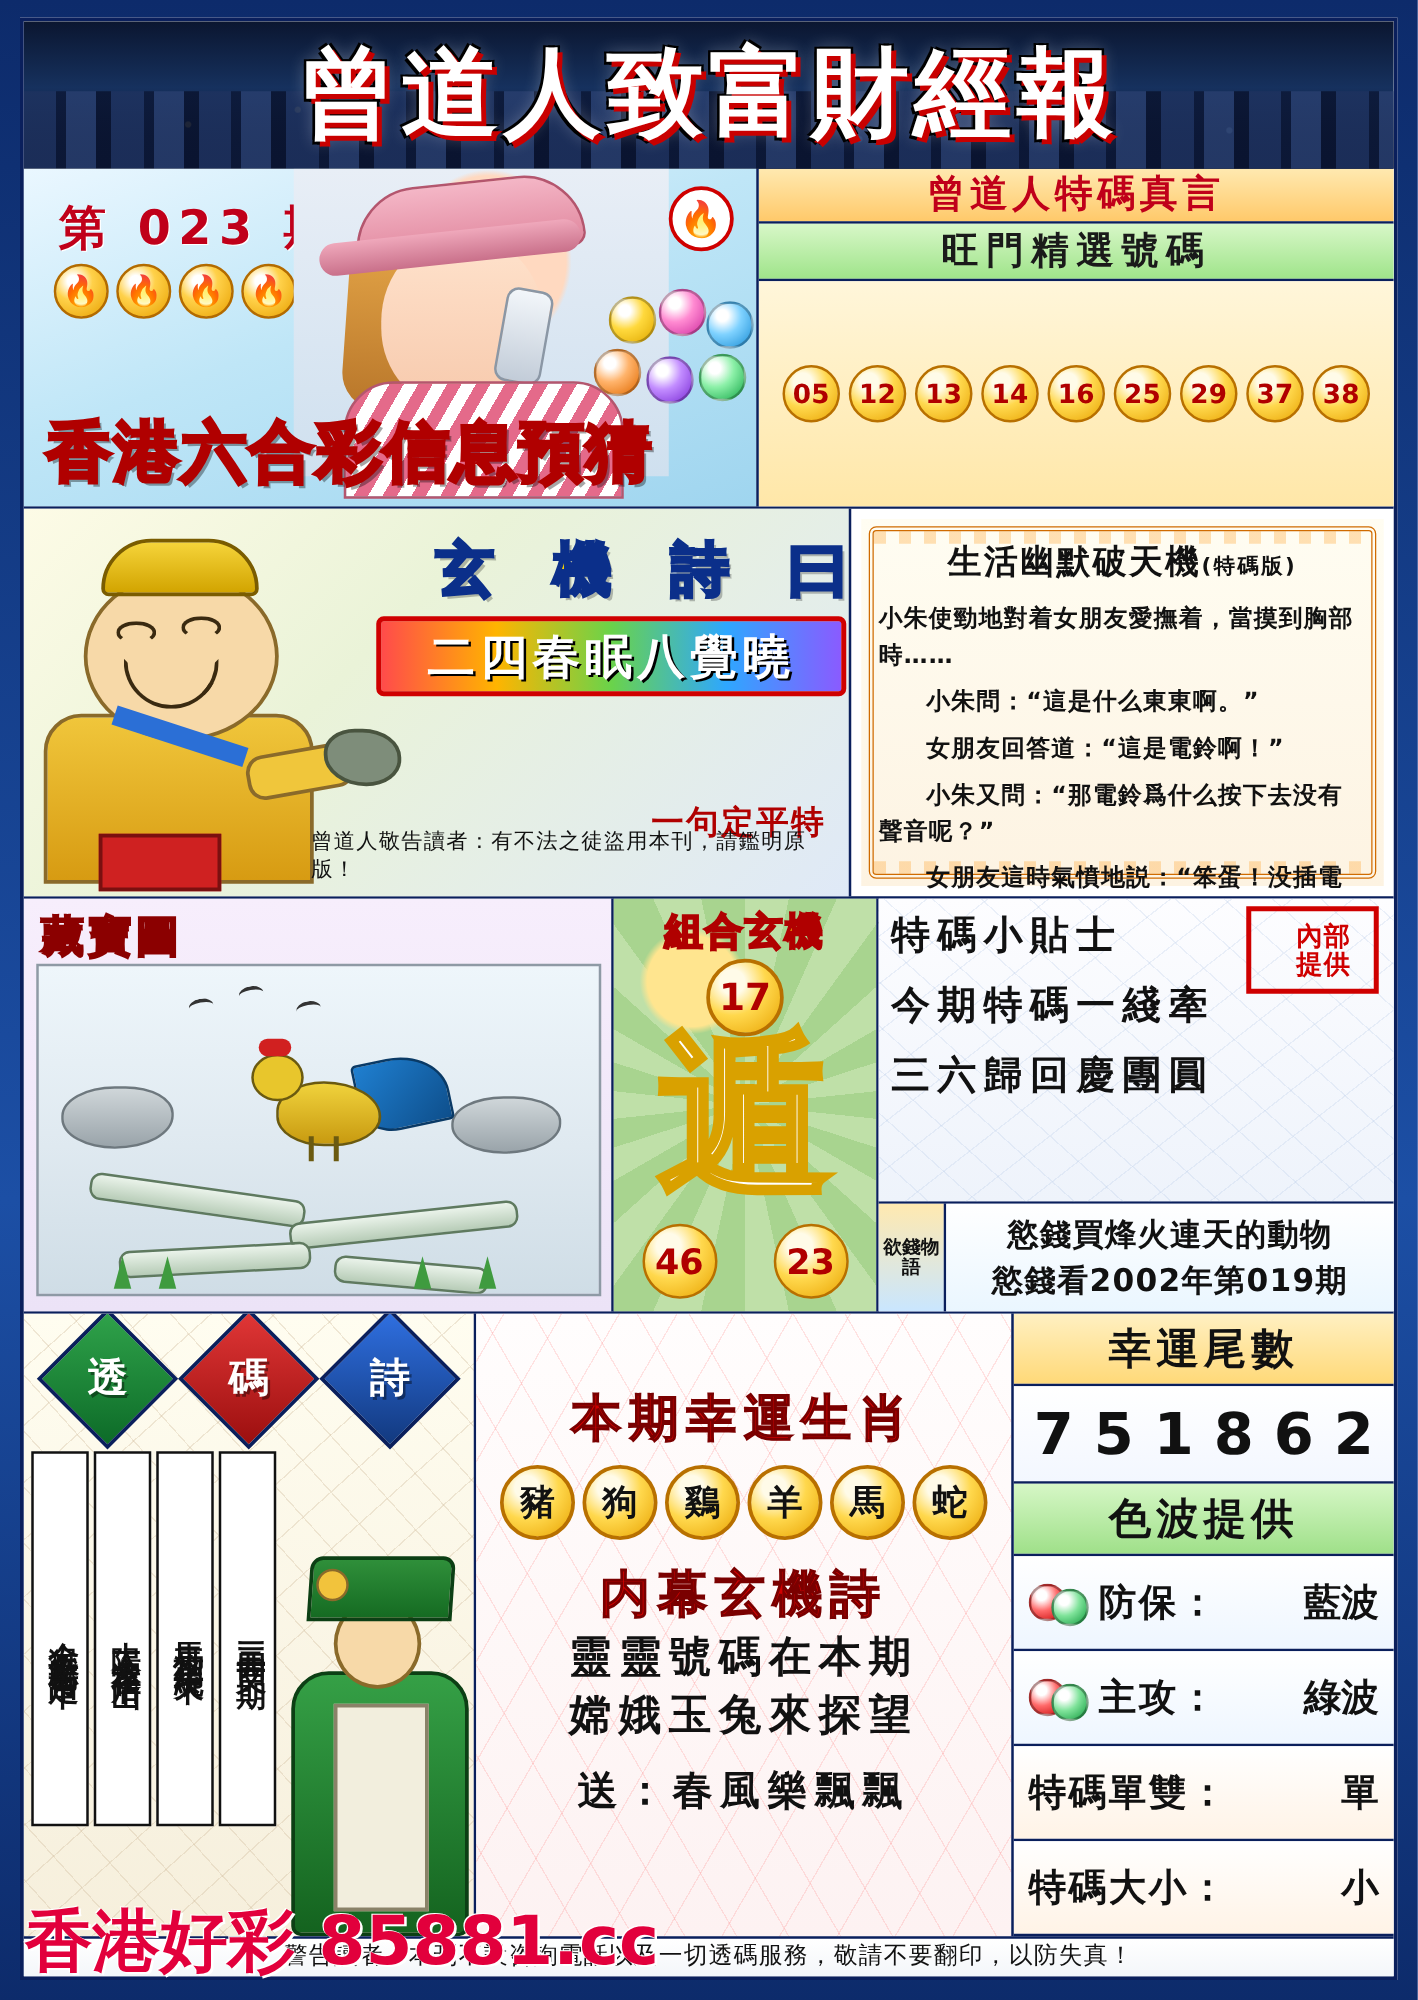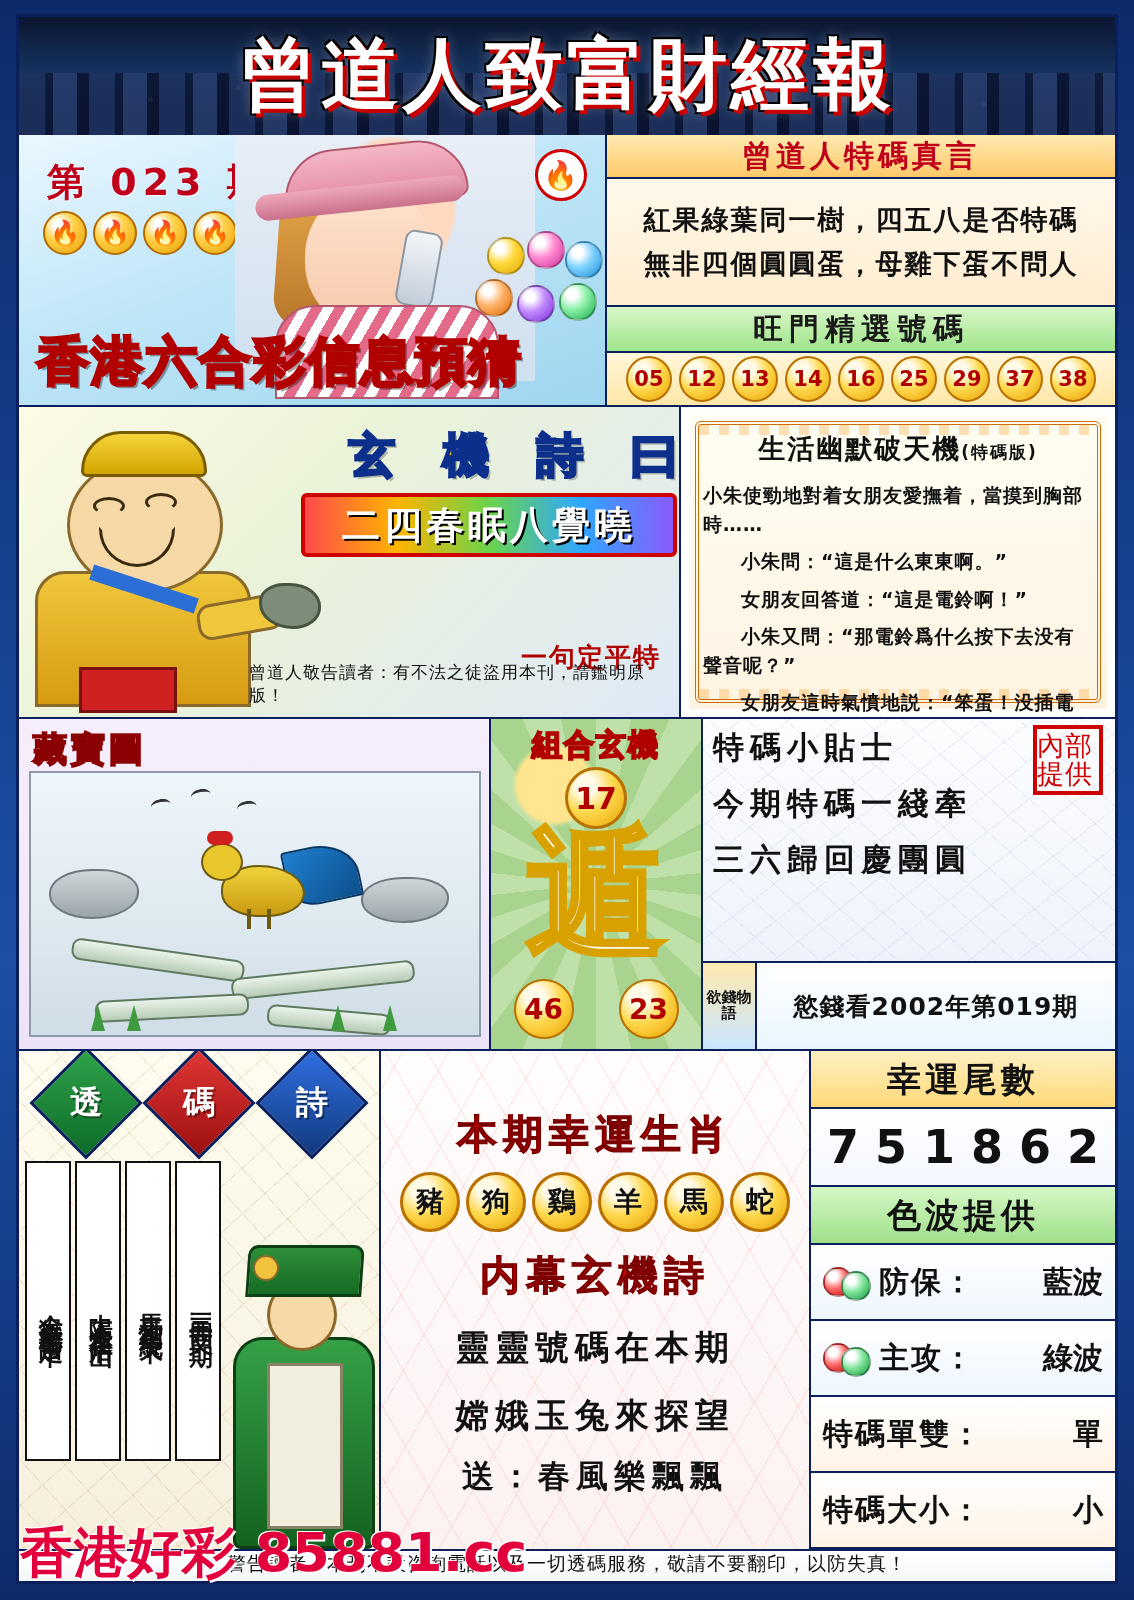--- a/index.html
+++ b/index.html
@@ -301,21 +301,21 @@
       repeating-linear-gradient(-38deg, rgba(180,200,230,.25) 0 1px, rgba(255,255,255,0) 1px 30px),
       linear-gradient(180deg,#fdfdff,#eef3fb);
     padding:8px 10px;box-sizing:border-box;
   }
   .tips-h{font-size:31px;font-weight:bold;color:#111;letter-spacing:6px;}
   .tips-l{margin-top:14px;font-size:31px;font-weight:bold;color:#111;letter-spacing:6px;}
   .stamp{
     position:absolute;right:12px;top:6px;width:62px;height:62px;
     border:4px solid #cf0000;color:#cf0000;
     display:flex;flex-direction:column;align-items:center;justify-content:center;
-    font-size:27px;font-weight:normal;line-height:1.05;letter-spacing:1px;
+    font-size:21px;font-weight:bold;line-height:1.05;letter-spacing:1px;padding-left:36px;
   }
   .tips-foot{
     height:86px;display:flex;border-top:2px solid #0a1f5c;
   }
   .tf-label{
     width:52px;background:linear-gradient(180deg,#ffe9b0,#c9e6ff);
     border-right:2px solid #0a1f5c;
     display:flex;align-items:center;justify-content:center;
     font-size:15px;font-weight:bold;color:#111;line-height:1.05;text-align:center;
   }
@@ -369,21 +369,21 @@
   }
   .cc-h1{font-size:40px;font-weight:bold;color:#d10000;letter-spacing:6px;margin-top:46px;-webkit-text-stroke:1px #7a0000;}
   .zodiacs{display:flex;justify-content:center;gap:6px;margin-top:10px;}
   .zball{
     width:54px;height:54px;border-radius:50%;
     background:radial-gradient(circle at 34% 28%,#fffbe8 0 18%,#ffd84d 48%,#e8a200 100%);
     border:3px solid #b87000;display:flex;align-items:center;justify-content:center;
     font-size:28px;font-weight:bold;color:#111;
   }
   .cc-h2{margin-top:16px;font-size:40px;font-weight:bold;color:#d10000;letter-spacing:6px;-webkit-text-stroke:1px #7a0000;}
-  .cc-line{margin-top:22px;font-size:34px;font-weight:bold;color:#111;letter-spacing:6px;}
+  .cc-line{margin-top:0;font-size:34px;font-weight:bold;color:#111;letter-spacing:6px;}
   .cc-last{margin-top:16px;font-size:32px;font-weight:bold;color:#111;letter-spacing:6px;}
   .right-col{flex:1;display:flex;flex-direction:column;}
   .rc-head{
     height:56px;line-height:56px;text-align:center;
     background:linear-gradient(180deg,#fff0c2,#ffd978);
     border-bottom:2px solid #0a1f5c;
     font-size:34px;font-weight:bold;color:#111;letter-spacing:4px;
   }
   .rc-nums{
     height:76px;display:flex;align-items:center;justify-content:center;gap:14px;
@@ -462,24 +462,20 @@
           <div class="cb cb3"></div>
           <div class="cb cb4"></div>
           <div class="cb cb5"></div>
           <div class="cb cb6"></div>
         </div>
         <div class="hk-title">香港六合彩信息預猜</div>
       </div>
 
       <div class="top-right">
         <div class="tr-head">曾道人特碼真言</div>
-        <div class="tr-poem">
-          <div>紅果綠葉同一樹，四五八是否特碼</div>
-          <div>無非四個圓圓蛋，母雞下蛋不問人</div>
-        </div>
         <div class="tr-head2">旺門精選號碼</div>
         <div class="tr-nums">
           <div class="numball">05</div>
           <div class="numball">12</div>
           <div class="numball">13</div>
           <div class="numball">14</div>
           <div class="numball">16</div>
           <div class="numball">25</div>
           <div class="numball">29</div>
           <div class="numball">37</div>
@@ -564,20 +560,21 @@
       <div class="tips">
         <div class="tips-main">
           <div class="tips-h">特碼小貼士</div>
           <div class="tips-l">今期特碼一綫牽</div>
           <div class="tips-l">三六歸回慶團圓</div>
           <div class="stamp">內部提供</div>
         </div>
         <div class="tips-foot">
           <div class="tf-label">欲錢物語</div>
           <div class="tf-body">
+            <div>慾錢買烽火連天的動物</div>
             <div>慾錢看2002年第019期</div>
           </div>
         </div>
       </div>
     </div>
 
     <div class="band4">
       <div class="toumashi">
         <div class="diamonds">
           <div class="dia d1">

